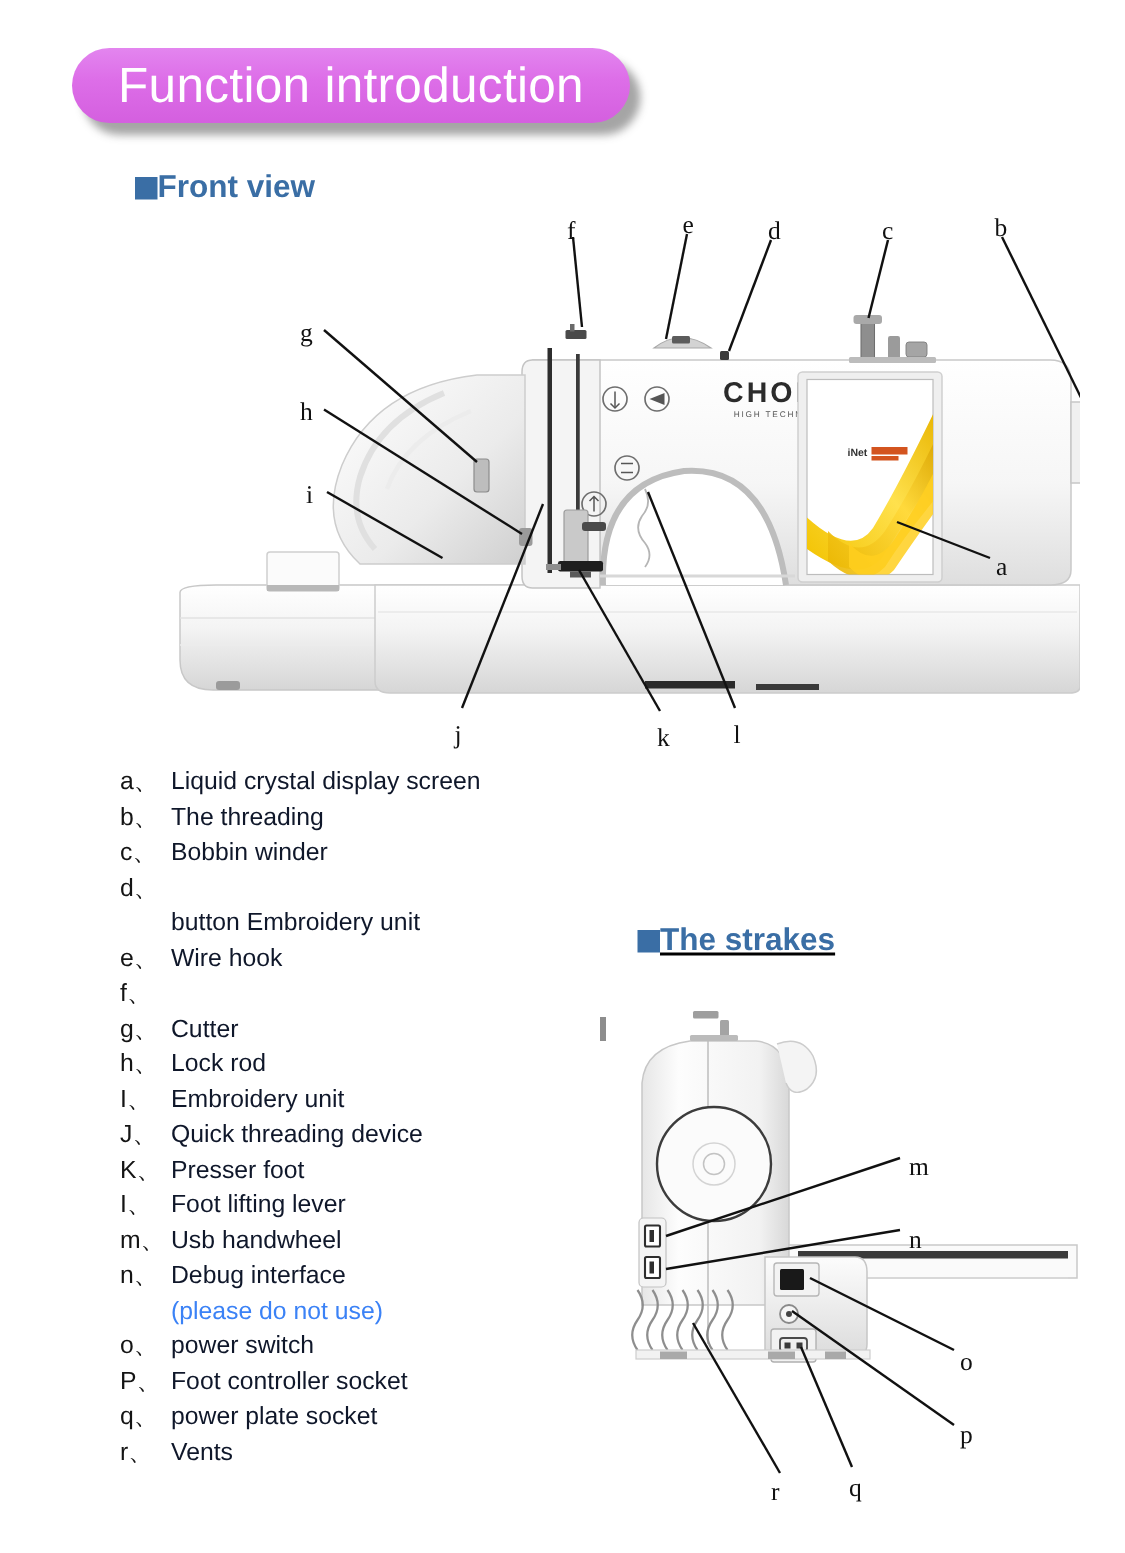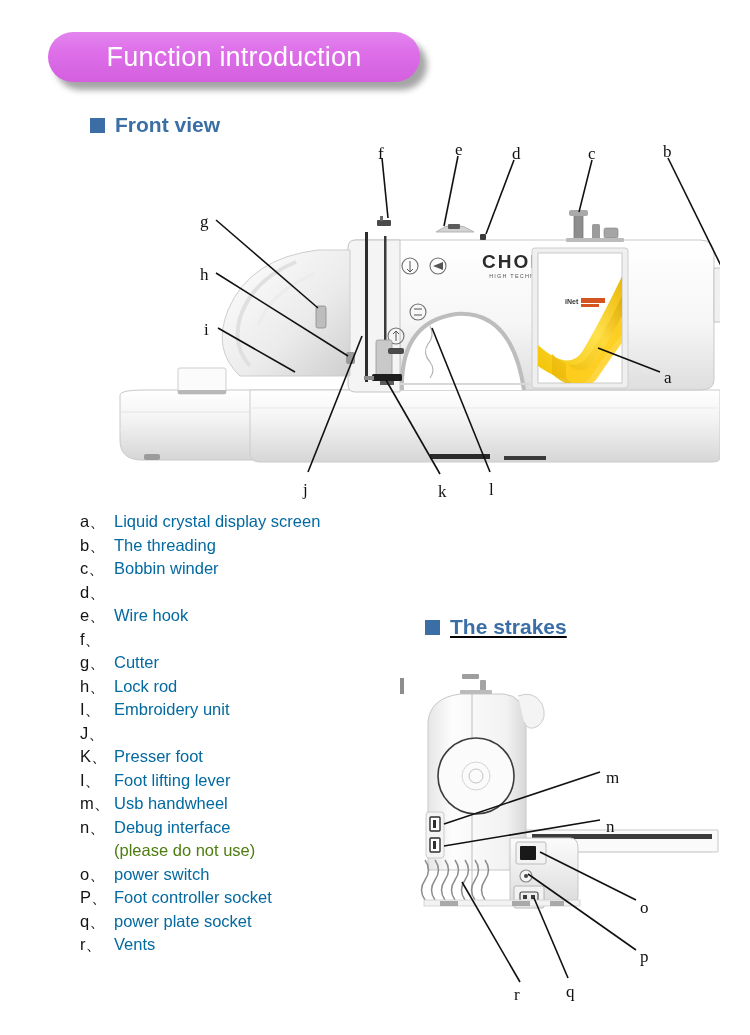--- a/index.html
+++ b/index.html
@@ -41,31 +41,30 @@
     width: 372px;
     height: 50px;
     border-radius: 25px;
     background: linear-gradient(to bottom, #e385ef 0%, #dd6ee8 42%, #d45fdf 100%);
     display: flex;
     align-items: center;
     justify-content: center;
   }
   .banner-text {
     color: #ffffff;
-    font-size: 27px;
+    font-size: 33px;
     letter-spacing: 0.2px;
     white-space: nowrap;
   }
 
   
   .section-head {
     position: absolute;
     display: flex;
     align-items: center;
-    gap: 10px;
   }
   .head-bullet {
     width: 15px;
     height: 15px;
     background: #3a6ea5;
     display: block;
   }
   .head-label {
     color: #3a6ea5;
     font-size: 21px;
@@ -89,23 +88,23 @@
     color: #141414;
     line-height: 23.5px;
     height: 23.5px;
     white-space: nowrap;
   }
   .legend-key {
     width: 34px;
     flex: 0 0 34px;
     color: #141414;
   }
-  .legend-val { color: #0369a1; }
+  .legend-val { color: #0f172a; }
   .legend-row.cont .legend-key { visibility: hidden; }
-  .legend-row.warn .legend-val { color: #4d7c0f; }
+  .legend-row.warn .legend-val { color: #3b82f6; }
 
   
   .illus {
     position: absolute;
     pointer-events: none;
   }
   #illus-front { left: 100px; top: 140px; width: 620px; height: 365px; }
   #illus-side  { left: 400px; top: 660px; width: 350px; height: 375px; }
 
   .callout {
@@ -303,20 +302,24 @@
       <span class="legend-key">b、</span>
       <span class="legend-val">The threading</span>
     </div>
     <div class="legend-row">
       <span class="legend-key">c、</span>
       <span class="legend-val">Bobbin winder</span>
     </div>
     <div class="legend-row">
       <span class="legend-key">d、</span>
     </div>
+    <div class="legend-row cont">
+      <span class="legend-key"></span>
+      <span class="legend-val">button Embroidery unit</span>
+    </div>
     <div class="legend-row">
       <span class="legend-key">e、</span>
       <span class="legend-val">Wire hook</span>
     </div>
     <div class="legend-row">
       <span class="legend-key">f、</span>
     </div>
     <div class="legend-row">
       <span class="legend-key">g、</span>
       <span class="legend-val">Cutter</span>
@@ -324,20 +327,21 @@
     <div class="legend-row">
       <span class="legend-key">h、</span>
       <span class="legend-val">Lock rod</span>
     </div>
     <div class="legend-row">
       <span class="legend-key">I、</span>
       <span class="legend-val">Embroidery unit</span>
     </div>
     <div class="legend-row">
       <span class="legend-key">J、</span>
+      <span class="legend-val">Quick threading device</span>
     </div>
     <div class="legend-row">
       <span class="legend-key">K、</span>
       <span class="legend-val">Presser foot</span>
     </div>
     <div class="legend-row">
       <span class="legend-key">I、</span>
       <span class="legend-val">Foot lifting lever</span>
     </div>
     <div class="legend-row">

